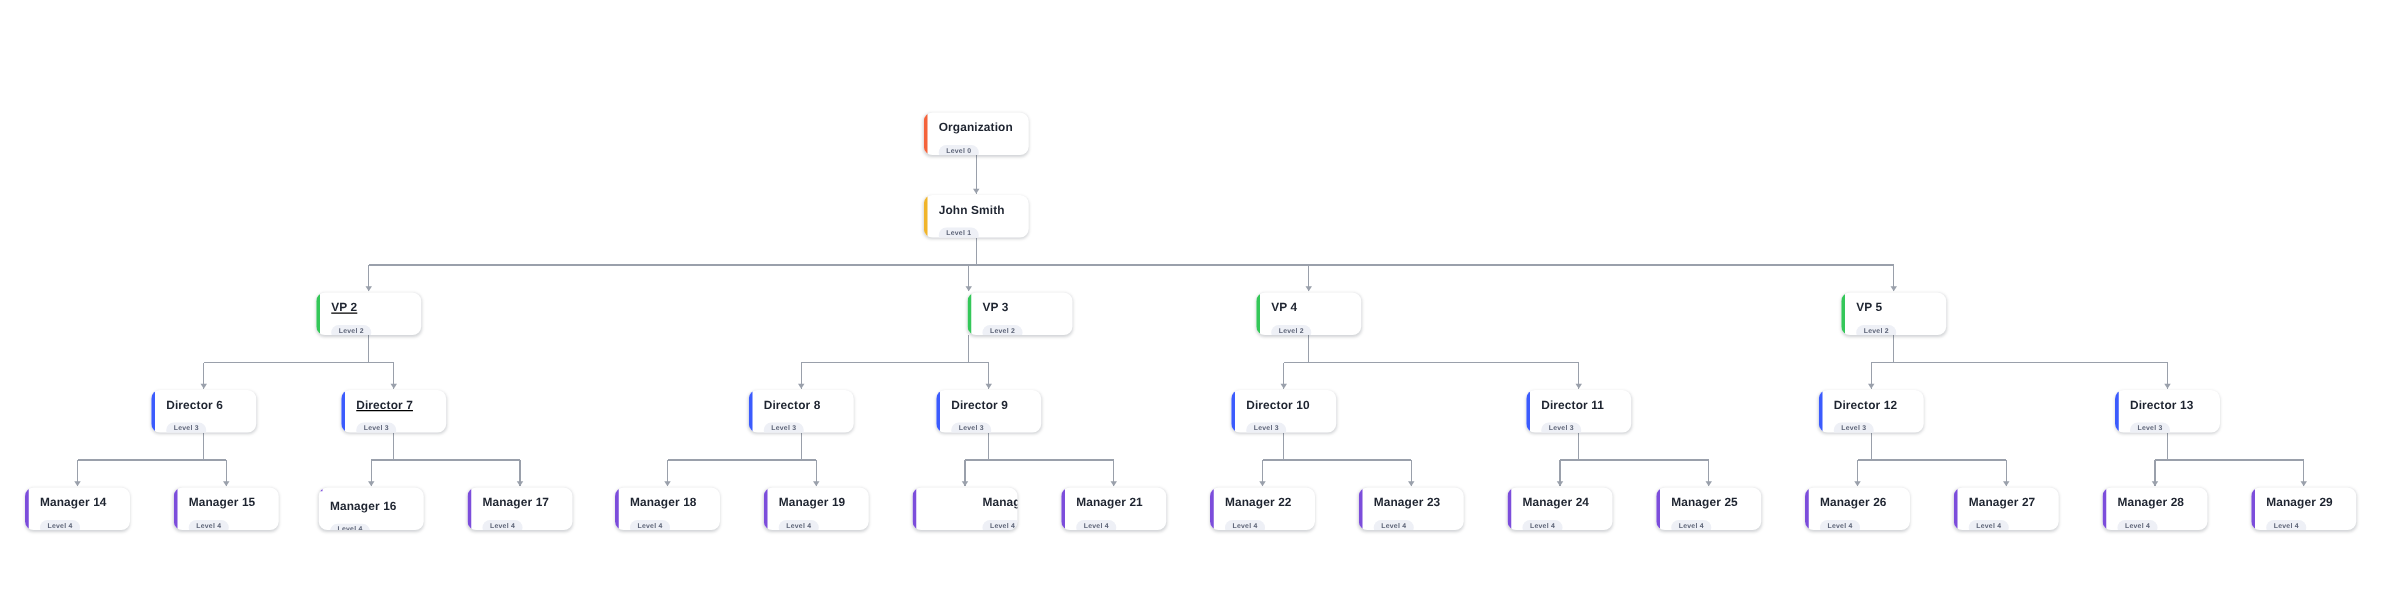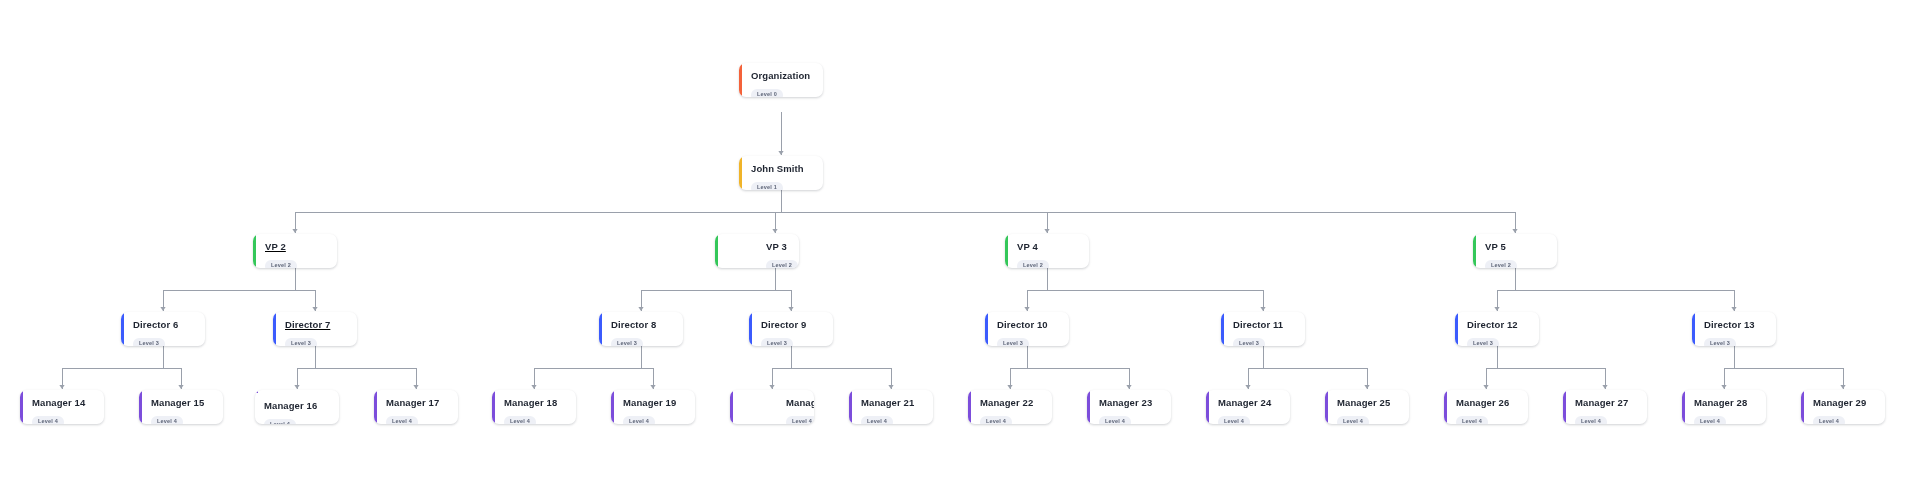--- a/index.html
+++ b/index.html
@@ -164,33 +164,33 @@
       <line x1="1605" y1="368" x2="1605" y2="389" stroke="#9aa0ab" stroke-width="1" shape-rendering="crispEdges"></line>
       <path d="M1602.4,385 L1605,389 L1607.6,385 Z" fill="#9aa0ab"></path>
       <line x1="1734" y1="346" x2="1734" y2="368" stroke="#9aa0ab" stroke-width="1" shape-rendering="crispEdges"></line>
       <line x1="1724" y1="368" x2="1843" y2="368" stroke="#9aa0ab" stroke-width="1" shape-rendering="crispEdges"></line>
       <line x1="1724" y1="368" x2="1724" y2="389" stroke="#9aa0ab" stroke-width="1" shape-rendering="crispEdges"></line>
       <path d="M1721.4,385 L1724,389 L1726.6,385 Z" fill="#9aa0ab"></path>
       <line x1="1843" y1="368" x2="1843" y2="389" stroke="#9aa0ab" stroke-width="1" shape-rendering="crispEdges"></line>
       <path d="M1840.4,385 L1843,389 L1845.6,385 Z" fill="#9aa0ab"></path>
     </svg>
   <div id="node-layer">
-      <div class="node-card" style="left: 739px; top: 63px; width: 84px; height: 34px;">
+      <div class="node-card" style="left: 739px; top: 90px; width: 84px; height: 34px;">
         <div class="accent-bar" style="background: rgb(244, 98, 58);"></div>
         <div class="card-body"><div class="node-title">Organization</div><span class="level-badge">Level 0</span></div>
       </div>
       <div class="node-card" style="left: 739px; top: 156px; width: 84px; height: 34px;">
         <div class="accent-bar" style="background: rgb(240, 180, 41);"></div>
         <div class="card-body"><div class="node-title">John Smith</div><span class="level-badge">Level 1</span></div>
       </div>
       <div class="node-card" style="left: 253px; top: 234px; width: 84px; height: 34px; text-decoration: underline;">
         <div class="accent-bar" style="background: rgb(52, 199, 89);"></div>
         <div class="card-body"><div class="node-title">VP 2</div><span class="level-badge">Level 2</span></div>
       </div>
-      <div class="node-card" style="left: 715px; top: 234px; width: 84px; height: 34px; gap: 39px;">
+      <div class="node-card" style="left: 774px; top: 234px; width: 84px; height: 34px;">
         <div class="accent-bar" style="background: rgb(52, 199, 89);"></div>
         <div class="card-body"><div class="node-title">VP 3</div><span class="level-badge">Level 2</span></div>
       </div>
       <div class="node-card" style="left: 1005px; top: 234px; width: 84px; height: 34px;">
         <div class="accent-bar" style="background: rgb(52, 199, 89);"></div>
         <div class="card-body"><div class="node-title">VP 4</div><span class="level-badge">Level 2</span></div>
       </div>
       <div class="node-card" style="left: 1473px; top: 234px; width: 84px; height: 34px;">
         <div class="accent-bar" style="background: rgb(52, 199, 89);"></div>
         <div class="card-body"><div class="node-title">VP 5</div><span class="level-badge">Level 2</span></div>

